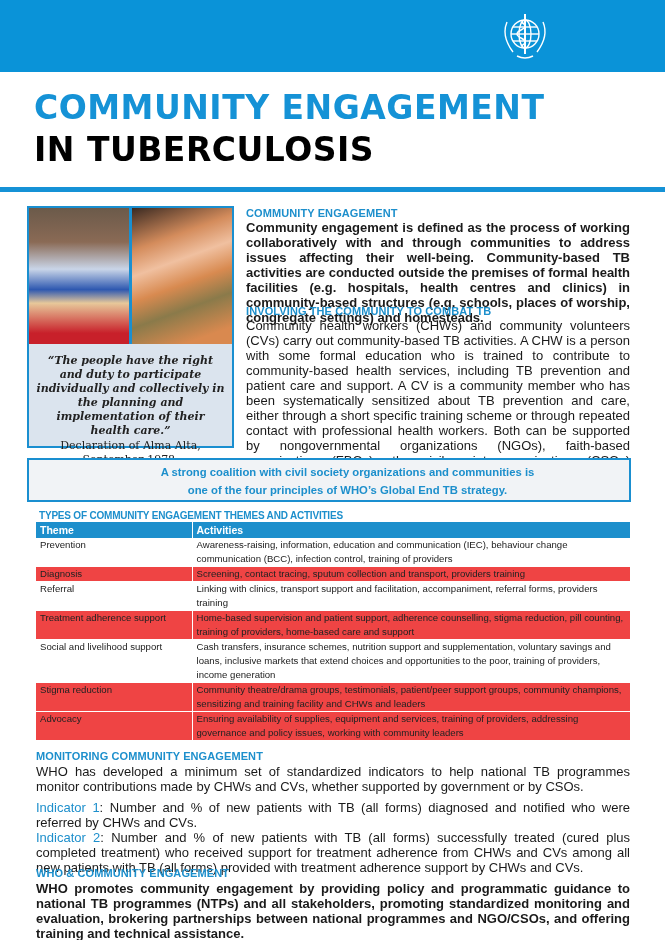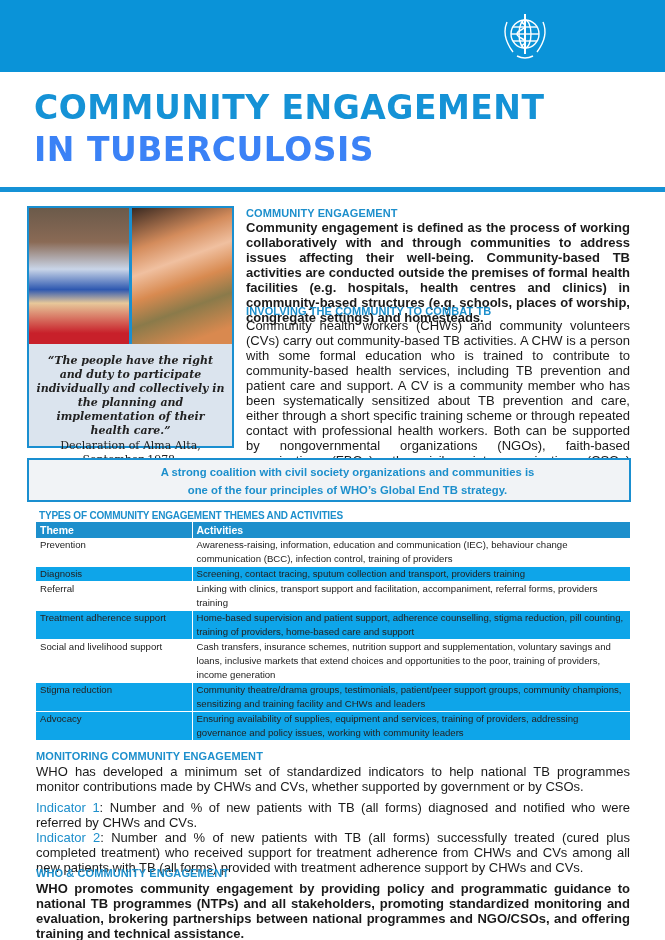--- a/index.html
+++ b/index.html
@@ -5,21 +5,21 @@
   * { box-sizing: border-box; margin: 0; padding: 0; }
   html, body { width: 665px; height: 940px; background: #fff; overflow: hidden; }
   body { font-family: "Liberation Sans", sans-serif; color: #1a1a1a; position: relative; }
 
   .top-bar { position: absolute; left: 0; top: 0; width: 665px; height: 72px; background: #0a93d8; }
   .who-logo { position: absolute; left: 468px; top: 10px; display: flex; align-items: center; gap: 18px; flex-direction: column; }
   .who-emblem { width: 56px; height: 52px; }
   .who-text { color: #fff; font-family: "DejaVu Sans", sans-serif; font-weight: bold; font-size: 16px; line-height: 18px; letter-spacing: -0.3px; }
 
   .title-1 { position: absolute; left: 34px; top: 88px; font-family: "DejaVu Sans", sans-serif; font-weight: bold; font-size: 33px; color: #1592d6; letter-spacing: 0.5px; }
-  .title-2 { position: absolute; left: 34px; top: 130px; font-family: "DejaVu Sans", sans-serif; font-weight: bold; font-size: 33px; color: #3b82f6; letter-spacing: 0.5px; }
+  .title-2 { position: absolute; left: 34px; top: 130px; font-family: "DejaVu Sans", sans-serif; font-weight: bold; font-size: 33px; color: #000000; letter-spacing: 0.5px; }
   .title-rule { position: absolute; left: 0; top: 187px; width: 665px; height: 5px; background: #1592d6; }
 
   .photo-box { position: absolute; left: 27px; top: 206px; width: 207px; height: 242px; border: 2px solid #1a8fd0; background: #dbe4ee; }
   .photos { display: flex; gap: 3px; height: 136px; background: #1a8fd0; }
   .photo { flex: 1; height: 136px; }
   .photo-1 { background: linear-gradient(180deg, #6b5a4a 0%, #8a6a55 25%, #c9d5e8 45%, #2e58b0 60%, #e7c89a 70%, #c8202a 92%); }
   .photo-2 { background: linear-gradient(160deg, #3a2a22 0%, #d48c5c 25%, #f0c0a0 40%, #d88a50 55%, #8a7a4a 70%, #d9894f 90%); }
   .quote { padding: 10px 6px 0; text-align: center; font-family: "DejaVu Serif", serif; font-size: 11px; line-height: 14px; color: #222; }
   .quote-text { font-style: italic; font-weight: bold; }
   .quote-src { margin-top: 1px; }
@@ -30,21 +30,21 @@
   .bold { font-weight: bold; }
 
   .callout { position: absolute; left: 27px; top: 458px; width: 604px; height: 44px; border: 2px solid #1a8fd0; background: #f1f3f6; text-align: center; color: #1d8fcc; font-weight: bold; font-size: 11.3px; line-height: 18px; padding-top: 3px; padding-left: 37px; }
 
   .table-title { position: absolute; left: 39px; top: 510px; color: #1d8fcc; font-weight: bold; font-size: 10px; letter-spacing: -0.2px; }
   .tbl { position: absolute; left: 36px; top: 522px; width: 594px; border-collapse: collapse; font-size: 9.6px; line-height: 14px; }
   .tbl th { background: #1d8fcc; color: #fff; text-align: left; font-weight: bold; font-size: 10.5px; padding: 1px 4px; height: 16px; }
   .tbl td { padding: 0 4px; vertical-align: top; color: #222; border-bottom: 1px solid #fff; }
   .tbl td:first-child, .tbl th:first-child { width: 156px; border-right: 1px solid #fff; }
   .tbl tr.odd td { background: #ffffff; }
-  .tbl tr.even td { background: #0ea5e9; }
+  .tbl tr.even td { background: #ef4444; }
 
   .full { position: absolute; left: 36px; width: 594px; }
   .ind-label { color: #1d8fcc; }
 </style>
 </head>
 <body>
 
 <div class="top-bar">
   <div class="who-logo">
     <svg class="who-emblem" viewBox="0 0 56 52">

